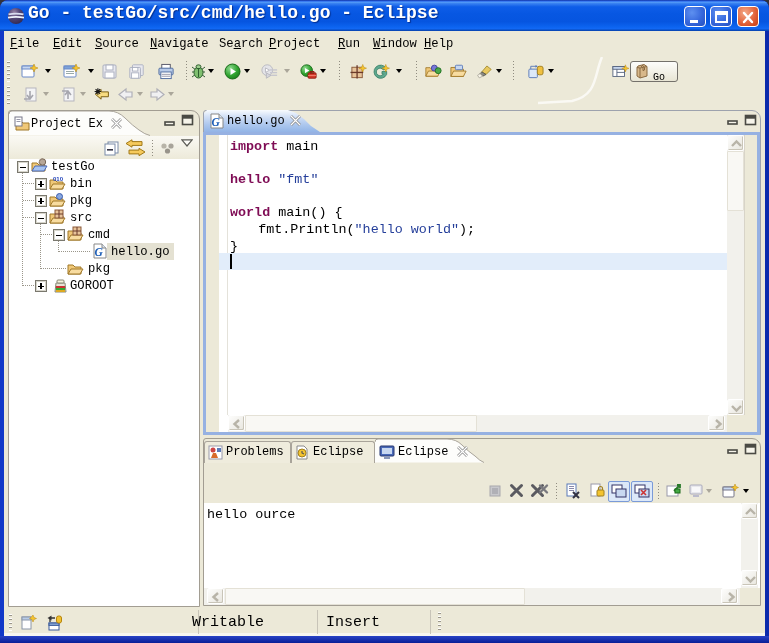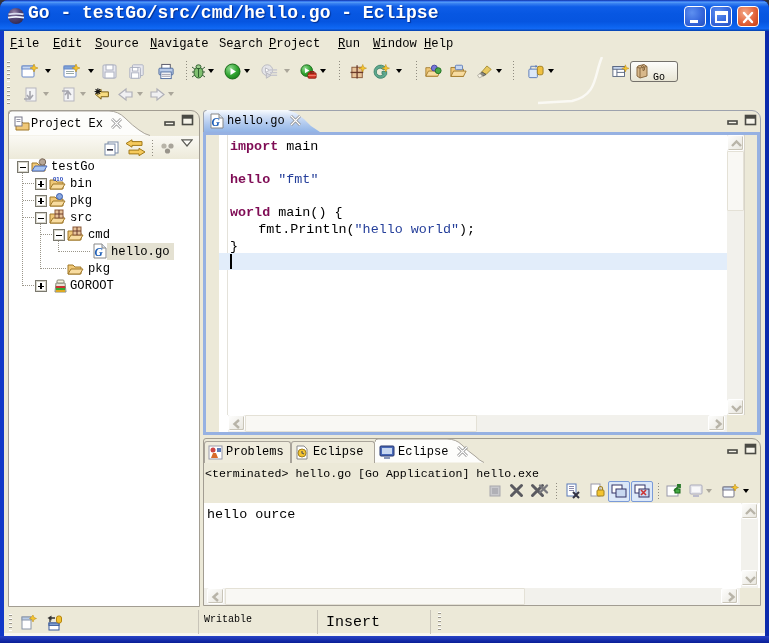--- a/index.html
+++ b/index.html
@@ -516,21 +516,20 @@
   </svg>
 
   <svg class="abs" style="left:726px;top:443px" width="13" height="12" viewBox="0 0 13 12">
       <rect x="2" y="7" width="9" height="3" fill="#F6F4EA" stroke="#4A4A44" stroke-width="1.6"></rect>
     </svg>
   <svg class="abs" style="left:744px;top:443px" width="13" height="12" viewBox="0 0 13 12">
       <rect x="1.5" y="1.5" width="10" height="9" fill="#F6F4EA" stroke="#4A4A44" stroke-width="1.6"></rect>
       <rect x="1.5" y="1.5" width="10" height="3.2" fill="#4A4A44"></rect>
     </svg>
 
-  <span class="abs" style="left:205px;top:467px;font-size:11.6px;white-space:pre">&lt;terminated&gt; hello.go [Go Application] hello.exe</span>
 
   <svg class="abs" style="left:488px;top:484px" width="14" height="14">
       <rect x="2" y="2" width="10" height="10" fill="#C8C8CC" stroke="#A8A8AC"></rect>
       <rect x="4" y="4" width="6" height="6" fill="#B0B0B6"></rect>
     </svg>
   <svg class="abs" style="left:509px;top:483px" width="15" height="15" viewBox="0 0 15 15">
       <path d="M2.5 2.5 L12.5 12.5 M12.5 2.5 L2.5 12.5" stroke="#5A5A60" stroke-width="3" stroke-linecap="round"></path>
     </svg>
   <svg class="abs" style="left:530px;top:483px" width="19" height="15" viewBox="0 0 19 15">
     <path d="M2.5 2.5 L12.5 12.5 M12.5 2.5 L2.5 12.5" stroke="#5A5A60" stroke-width="3" stroke-linecap="round"></path>
@@ -610,18 +609,18 @@
     <path d="M13 1 L14 3.5 L16.5 4.5 L14 5.5 L13 8 L12 5.5 L9.5 4.5 L11 3.5 Z" fill="#F4C430" stroke="#B8860B" stroke-width="0.5"></path>
   </svg>
   <svg class="abs" style="left:46px;top:614px" width="17" height="17" viewBox="0 0 17 17">
     <path d="M4 8 L4 4 L9 4" fill="none" stroke="#333" stroke-width="1.3"></path>
     <path d="M1.5 5.5 L6.5 5.5 L4 1.5 Z" fill="#333" transform="rotate(-90 4 4)"></path>
     <rect x="3" y="9" width="10" height="7" fill="#fff" stroke="#3A5A9A"></rect>
     <rect x="3" y="9" width="10" height="2.4" fill="#88A8D8" stroke="#3A5A9A"></rect>
     <rect x="10.5" y="2" width="5" height="7" rx="2" fill="#F0C030" stroke="#B8860B"></rect>
   </svg>
   <div class="abs" style="left:198px;top:610px;width:1px;height:24px;background:#C8C4B8"></div>
-  <span class="abs" style="left:204px;top:614px;font-size:10px">Writable</span>
+  <span class="abs" style="left:192px;top:614px;font-size:15px">Writable</span>
   <div class="abs" style="left:317px;top:610px;width:1px;height:24px;background:#C8C4B8"></div>
   <span class="abs" style="left:326px;top:614px;font-size:15px">Insert</span>
   <div class="abs" style="left:430px;top:610px;width:1px;height:24px;background:#C8C4B8"></div>
   <div class="grip" style="left:438px;top:612px;height:18px"></div>
 </div>
 
 </body></html>

